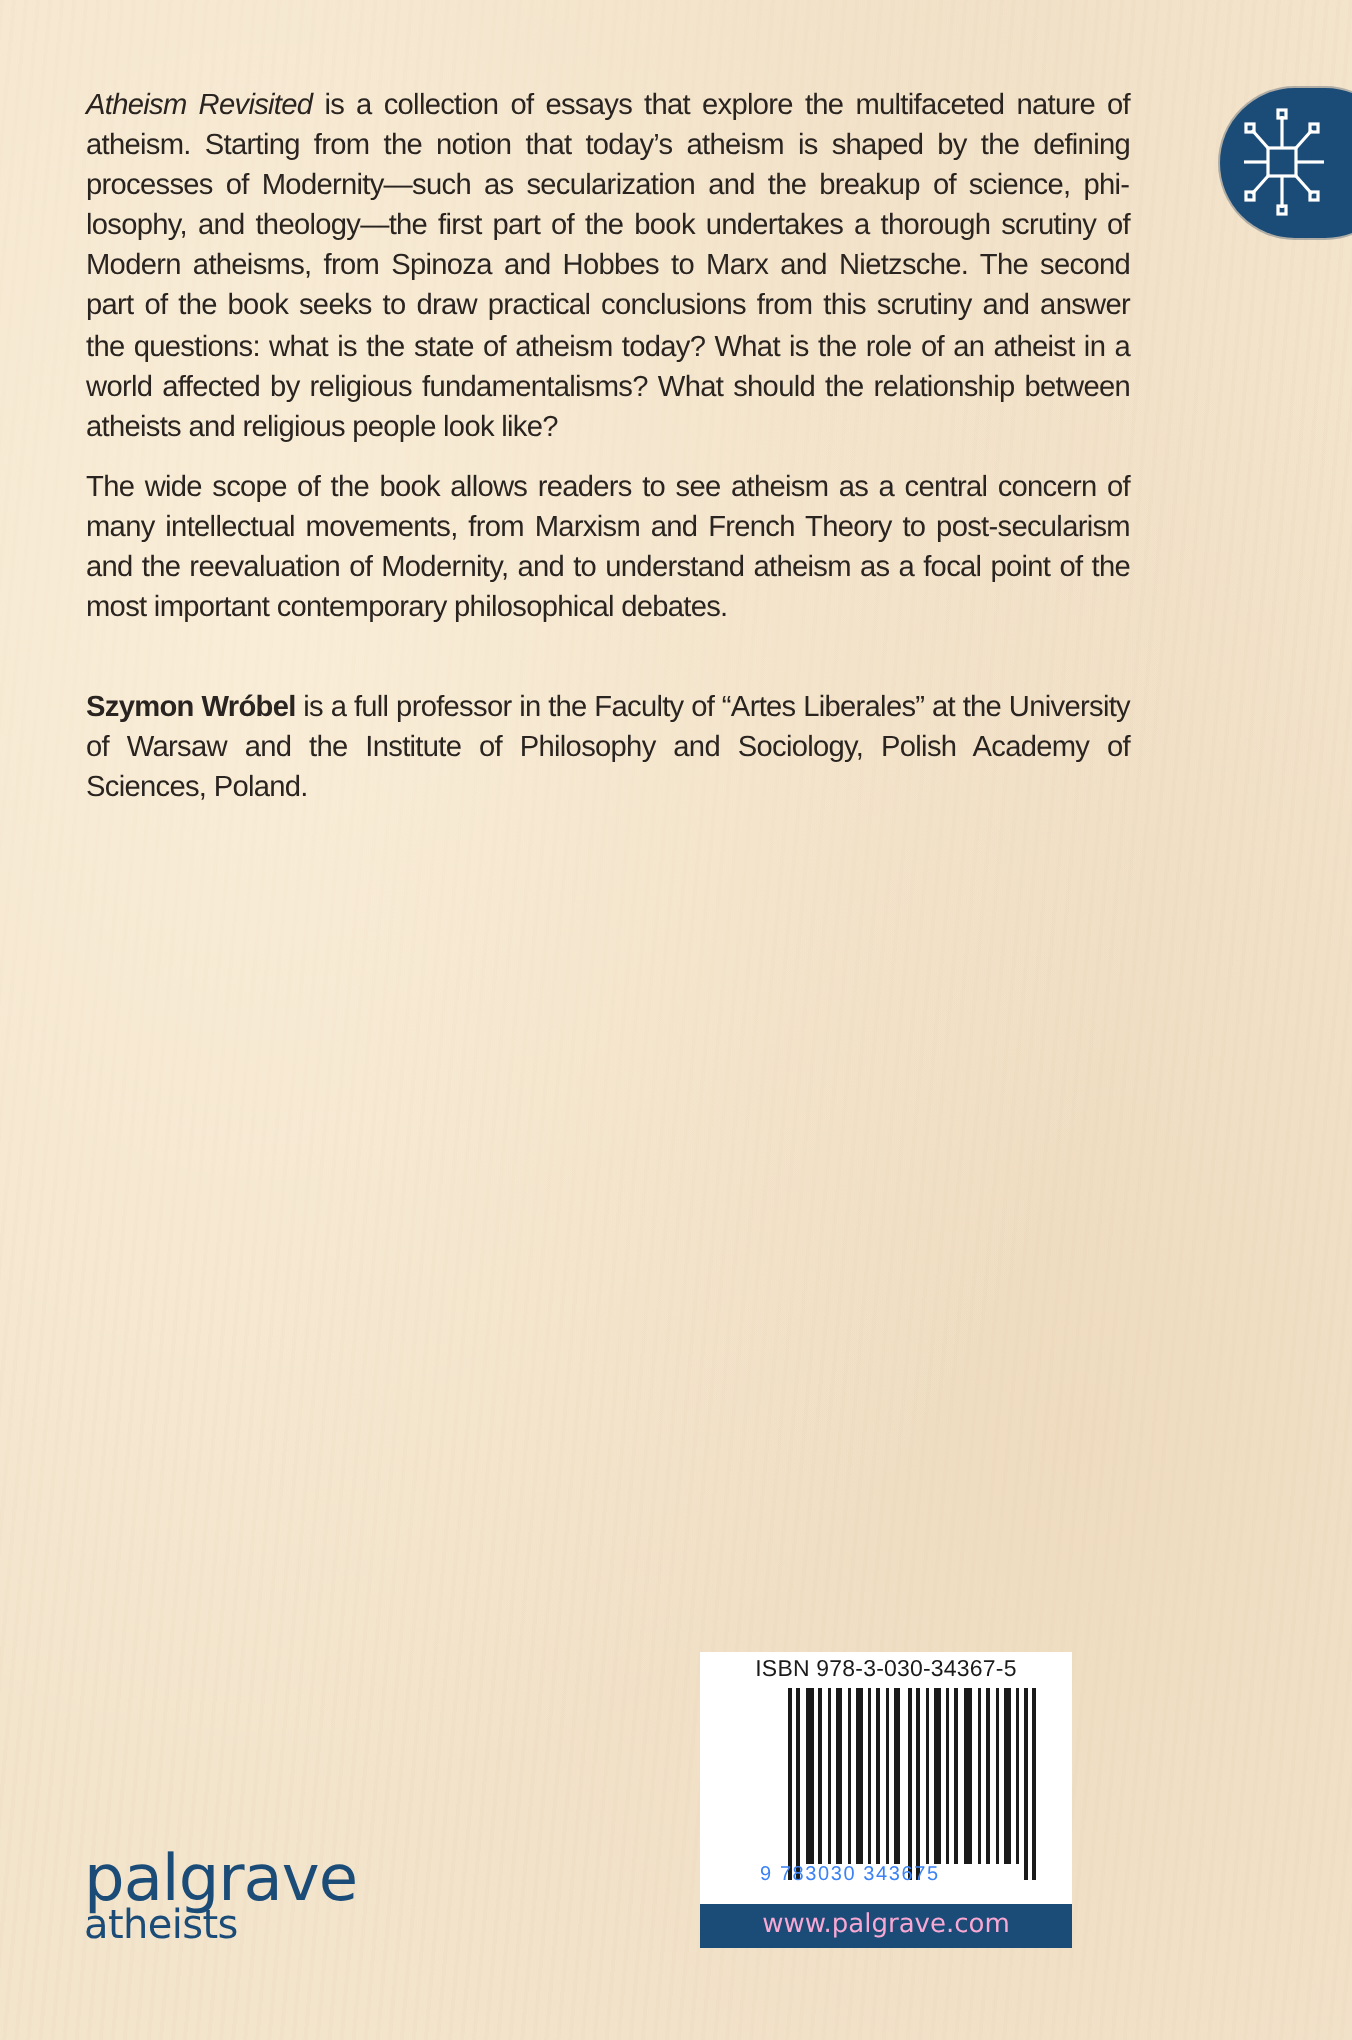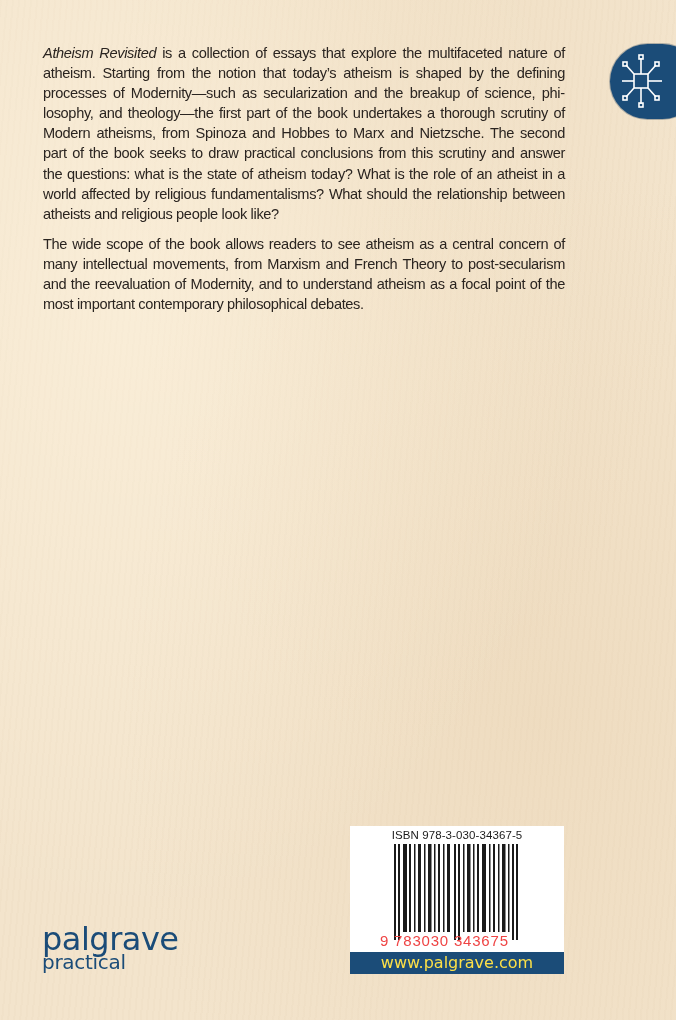--- a/index.html
+++ b/index.html
@@ -25,37 +25,37 @@
   .content p.gap { margin-bottom: 30px; }
   .content em { }
   .content b { font-weight: bold; }
   .logo-badge {
     position: absolute; left: 610px; top: 44px; width: 90px; height: 75px;
     background: #1b4c78; border-radius: 38px;
     box-shadow: 0 0 0 1px rgba(20,50,80,0.3);
   }
   .logo-badge svg { position: absolute; left: 12px; top: 8px; }
   .barcode-box {
-    position: absolute; left: 350px; top: 826px; width: 214px; height: 148px;
+    position: absolute; left: 350px; top: 826px; width: 186px; height: 148px;
     background: #ffffff;
   }
   .isbn-label {
     position: absolute; left: 0; right: 0; top: 3px;
     text-align: center; font-size: 11.5px; color: #1a1a1a;
     font-family: "Liberation Sans", sans-serif; letter-spacing: 0.1px;
   }
   .barcode-svg { position: absolute; left: 44px; top: 18px; }
   .barcode-digits {
-    position: absolute; left: 30px; top: 106px; font-size: 15px;
-    font-family: "Liberation Sans", sans-serif; color: #ef4444; letter-spacing: 0.8px;
+    position: absolute; left: 30px; top: 106px; font-size: 10px;
+    font-family: "Liberation Sans", sans-serif; color: #3b82f6; letter-spacing: 0.8px;
   }
   .url-bar {
     position: absolute; left: 0; right: 0; bottom: 0; height: 22px;
-    background: #1b4c78; color: #fde047; text-align: center;
-    font-size: 16px; line-height: 22px; font-family: "DejaVu Sans", sans-serif;
+    background: #1b4c78; color: #f9a8d4; text-align: center;
+    font-size: 13px; line-height: 22px; font-family: "DejaVu Sans", sans-serif;
   }
   .publisher {
     position: absolute; left: 42px; top: 927px;
     font-family: "DejaVu Sans", sans-serif; color: #1b4c78;
   }
   .publisher .l1 { font-size: 32px; line-height: 24px; letter-spacing: -0.5px; }
   .publisher .l2 { font-size: 20px; line-height: 22px; letter-spacing: -0.3px; }
 </style>
 </head>
 <body>
@@ -78,20 +78,21 @@
       <rect x="33" y="10" width="4" height="4"></rect>
       <rect x="1" y="44" width="4" height="4"></rect>
       <rect x="33" y="44" width="4" height="4"></rect>
     </g>
   </svg>
 </div>
 
 <div class="content">
   <p><em>Atheism Revisited</em><span> is a collection of essays that explore the multifaceted nature of atheism. Starting from the notion that today’s atheism is shaped by the defining processes of Modernity—such as secularization and the breakup of science, phi­losophy, and theology—the first part of the book undertakes a thorough scrutiny of Modern atheisms, from Spinoza and Hobbes to Marx and Nietzsche. The sec­ond part of the book seeks to draw practical conclusions from this scrutiny and answer the questions: what is the state of atheism today? What is the role of an atheist in a world affected by religious fundamentalisms? What should the rela­tionship between atheists and religious people look like?</span></p>
   <p class="gap">The wide scope of the book allows readers to see atheism as a central concern of many intellectual movements, from Marxism and French Theory to post-secular­ism and the reevaluation of Modernity, and to understand atheism as a focal point of the most important contemporary philosophical debates.</p>
+  <p><b>Szymon Wróbel</b><span> is a full professor in the Faculty of “Artes Liberales” at the Uni­versity of Warsaw and the Institute of Philosophy and Sociology, Polish Academy of Sciences, Poland.</span></p>
 </div>
 
 <div class="barcode-box">
   <div class="isbn-label">ISBN 978-3-030-34367-5</div>
   <svg class="barcode-svg" width="130" height="96" viewBox="0 0 130 96">
     <g fill="#1a1a1a">
       <rect x="0" y="0" width="2" height="96"></rect>
         <rect x="4" y="0" width="2" height="96"></rect>
       <rect x="9" y="0" width="4" height="88"></rect>
         <rect x="15" y="0" width="2" height="88"></rect>
@@ -118,14 +119,14 @@
       <rect x="118" y="0" width="2" height="96"></rect>
         <rect x="122" y="0" width="2" height="96"></rect>
     </g>
   </svg>
   <div class="barcode-digits">9  783030  343675</div>
   <div class="url-bar">www.palgrave.com</div>
 </div>
 
 <div class="publisher">
   <div class="l1">palgrave</div>
-  <div class="l2">practical</div>
+  <div class="l2">atheists</div>
 </div>
 
 </body></html>

